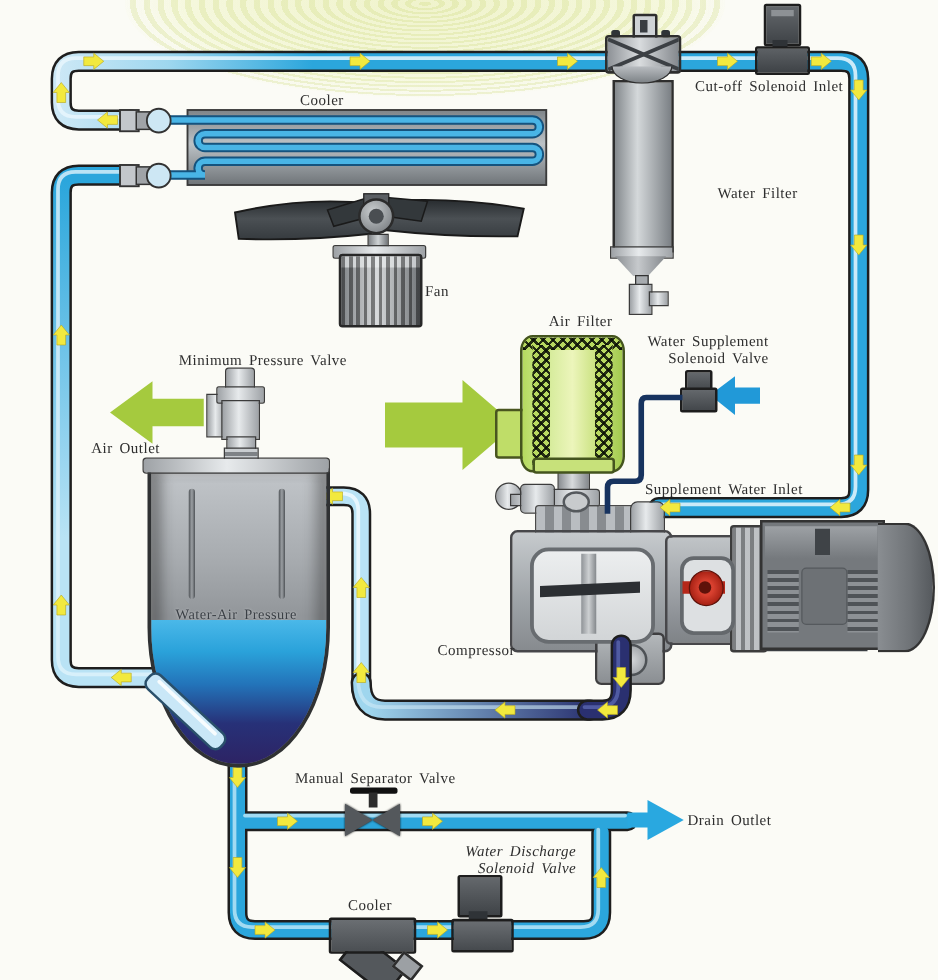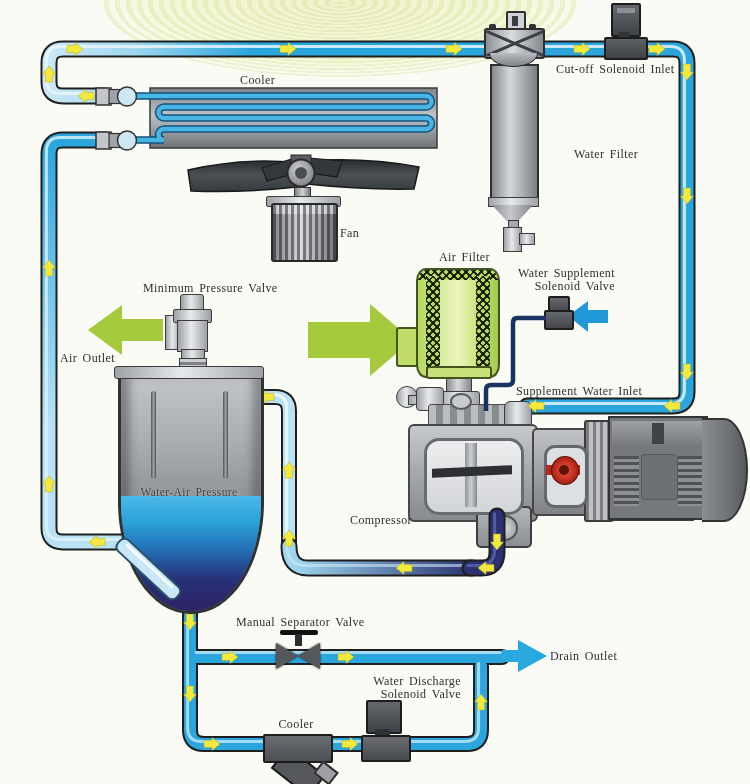--- a/index.html
+++ b/index.html
@@ -394,23 +394,23 @@
   <div class="label" style="left:340px;top:226px;">Fan</div>
   <div class="label" style="left:574px;top:147px;">Water Filter</div>
   <div class="label" style="left:556px;top:62px;">Cut-off Solenoid Inlet</div>
   <div class="label" style="left:424px;top:250px;width:66px;text-align:right;">Air Filter</div>
   <div class="label center" style="left:503px;top:267px;width:112px;">
     <span>Water Supplement</span><br>
     <span>Solenoid Valve</span>
   </div>
   <div class="label" style="left:516px;top:355px;margin-top:29px;">Supplement Water Inlet</div>
   <div class="label" style="left:132px;top:281px;margin-left:11px;">Minimum Pressure Valve</div>
-  <div class="label" style="left:60px;top:351px;text-align:right;">Air Outlet</div>
+  <div class="label" style="left:73px;top:351px;text-align:right;">Air Outlet</div>
   <div class="label" style="left:350px;top:465px;margin-top:48px;">Compressor</div>
   <div class="label" style="left:236px;top:615px;">Manual Separator Valve</div>
   <div class="label" style="left:550px;top:649px;">Drain Outlet</div>
-  <div class="label center" style="left:325px;top:675px;width:136px;">
+  <div class="label center" style="left:325px;top:675px;width:136px;font-style:italic;">
     <span>Water Discharge</span><br>
     <span>Solenoid Valve</span>
   </div>
   <div class="label" style="left:268px;top:717px;width:56px;text-align:center;">Cooler</div>
 
 </div>
 
 </body></html>

